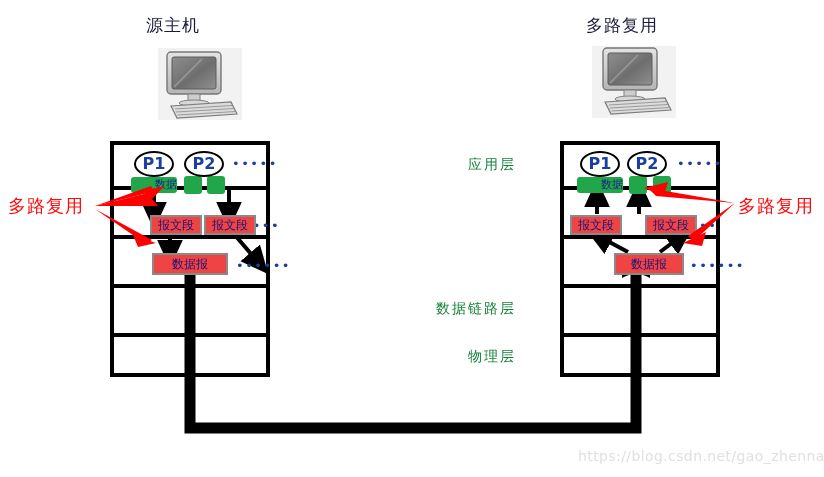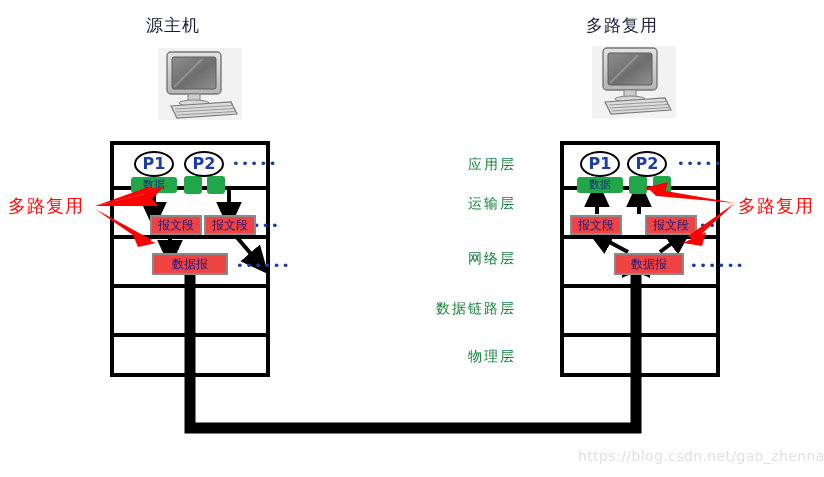--- a/index.html
+++ b/index.html
@@ -81,21 +81,21 @@
   
   .green{
     position:absolute;
     background:#22a64a;
     border-radius:3px;
     z-index:5;
   }
   .green.labeled{
     color:#1b1b8a;
     font-size:11px;
-    text-align:center;
+    text-align:right;
     line-height:15px;
     letter-spacing:0px;
   }
 
   
   .pkt{
     position:absolute;
     border:2.5px solid #8a8a8a;
     background:#ef4444;
     box-sizing:border-box;
@@ -207,22 +207,20 @@
   </div>
 
   <div class="stack" id="stack-dst">
     <div class="hline" style="top:41px;"></div>
     <div class="hline" style="top:90px;"></div>
     <div class="hline" style="top:139px;"></div>
     <div class="hline" style="top:188px;"></div>
   </div>
 
   <div class="layer-name" id="ln0">应用层</div>
-  <div class="layer-name" id="ln1">运输层</div>
-  <div class="layer-name" id="ln2">网络层</div>
   <div class="layer-name" id="ln3">数据链路层</div>
   <div class="layer-name" id="ln4">物理层</div>
 
   <div class="proc" style="left:134px;top:151px;">P1</div>
   <div class="proc" style="left:184px;top:151px;">P2</div>
   <div class="dots" style="left:232px;top:156px;">•••••</div>
 
   <div class="green labeled" style="left:131px;top:177px;width:46px;height:16px;">数据</div>
   <div class="green" style="left:184px;top:176px;width:18px;height:18px;"></div>
   <div class="green" style="left:207px;top:176px;width:18px;height:18px;"></div>

